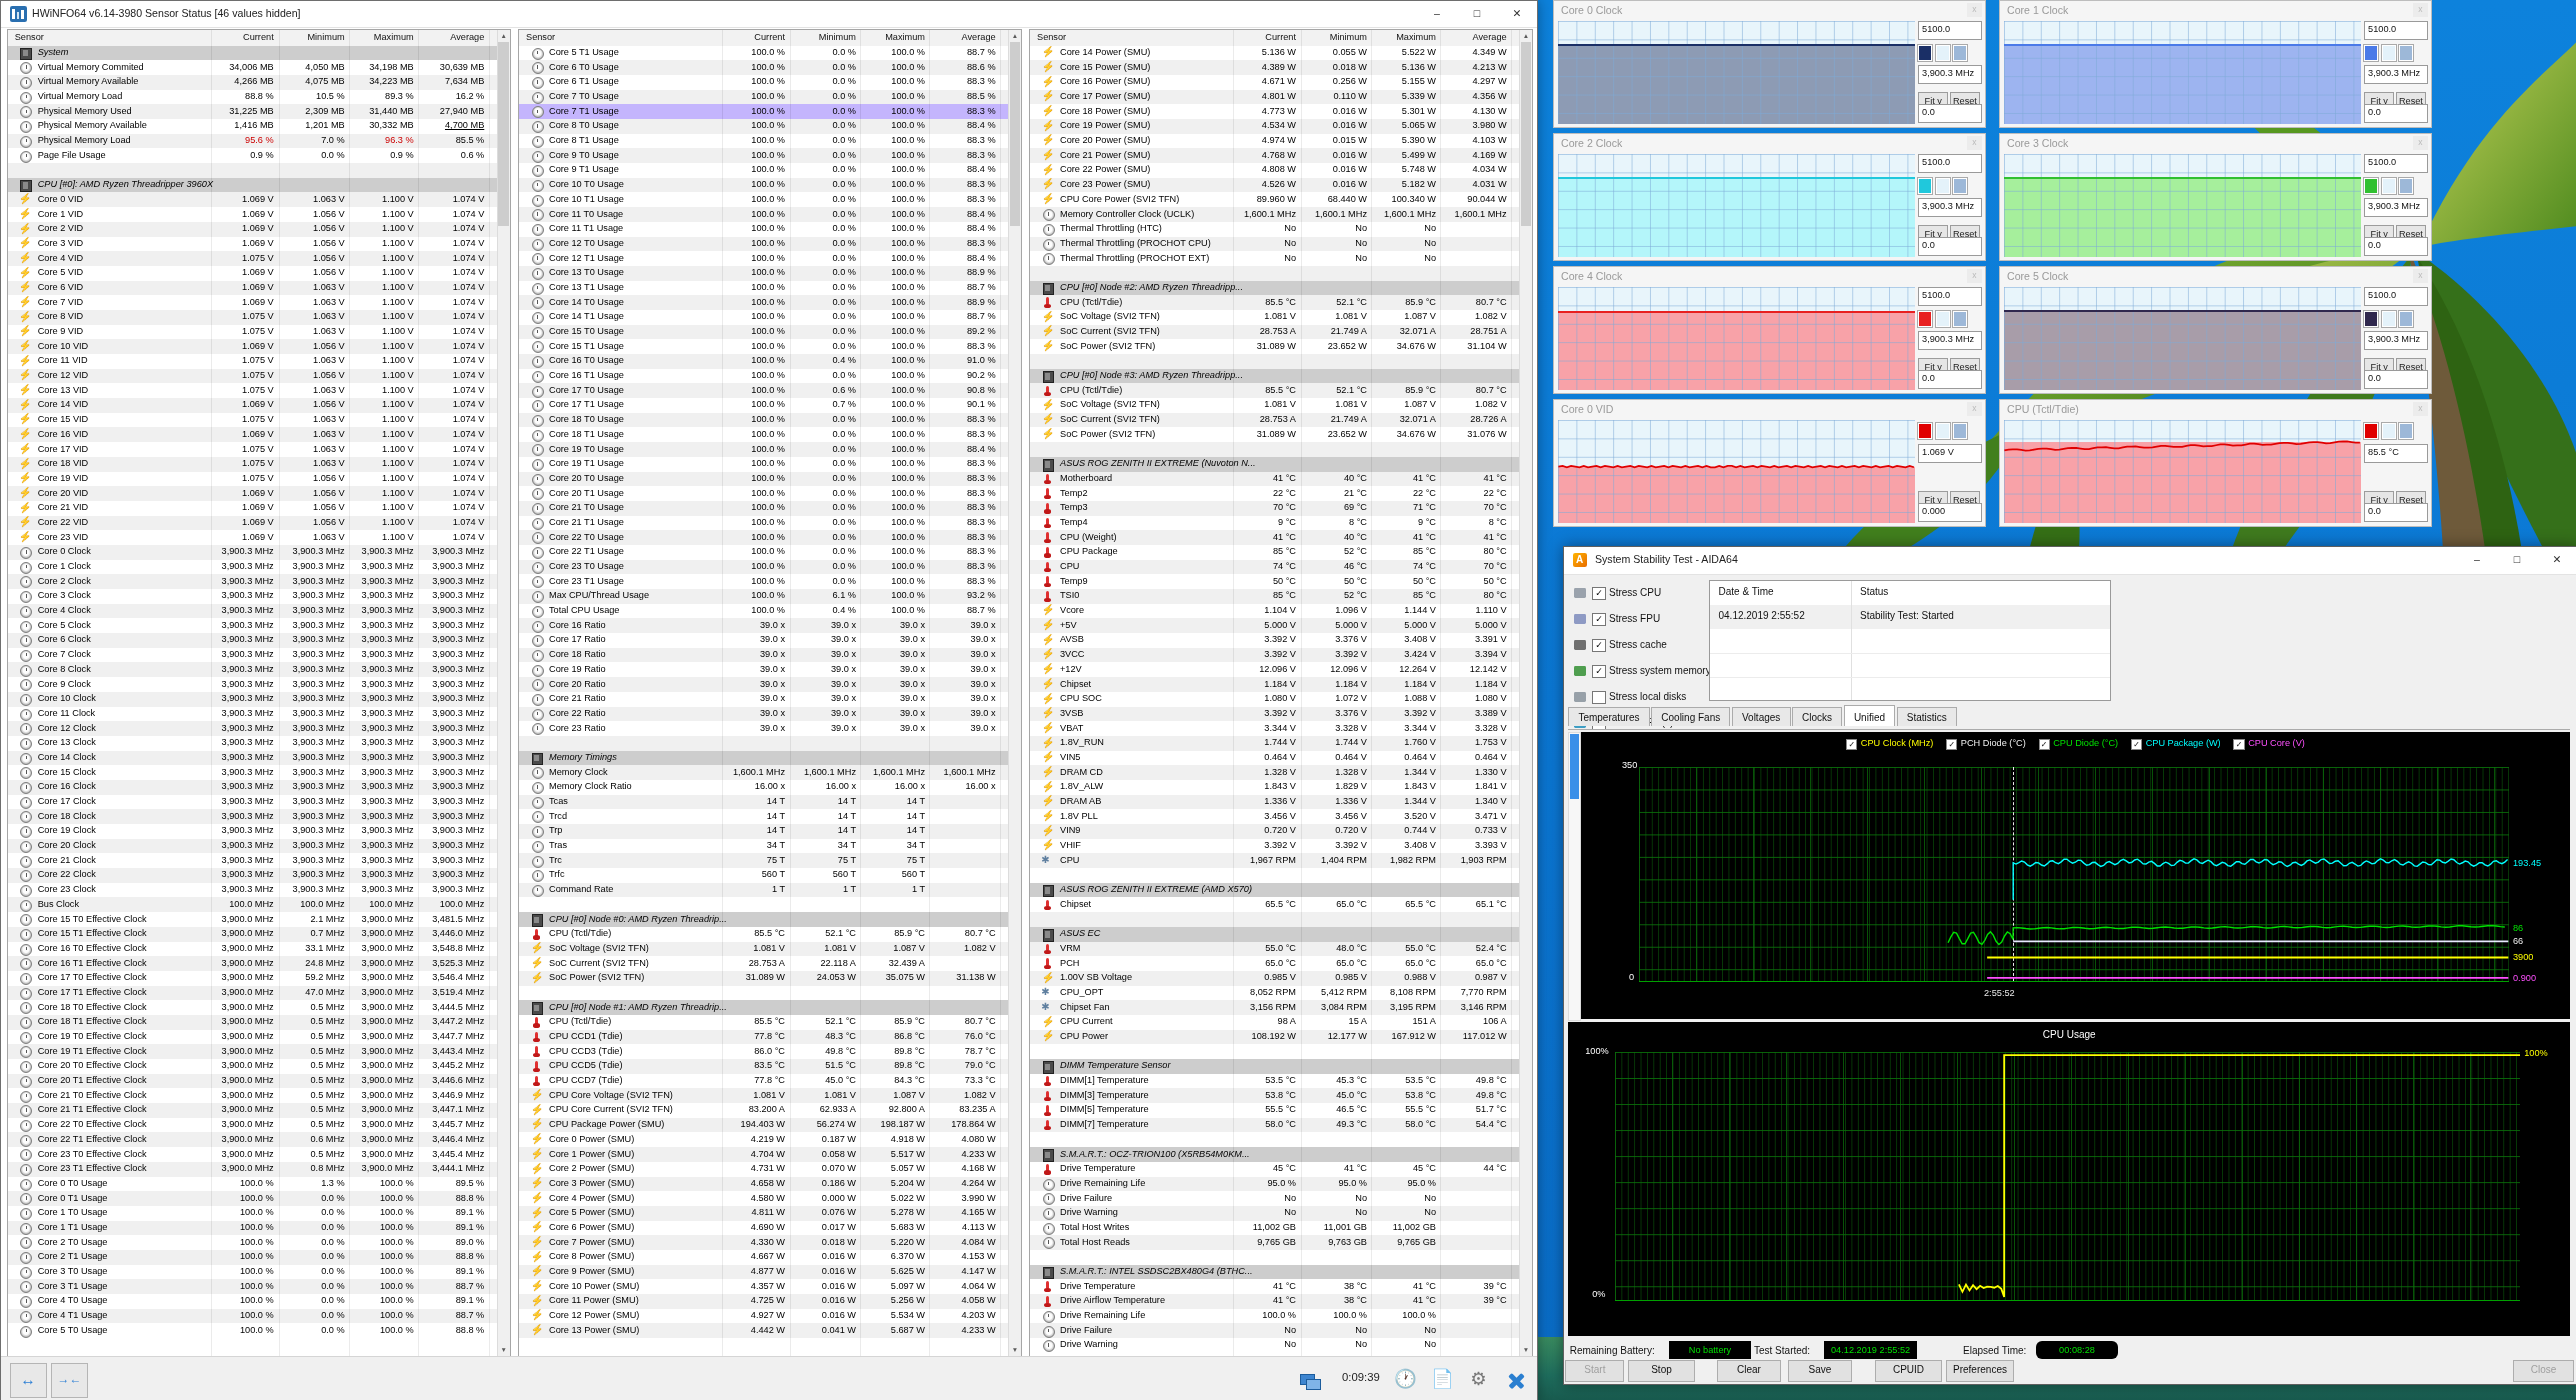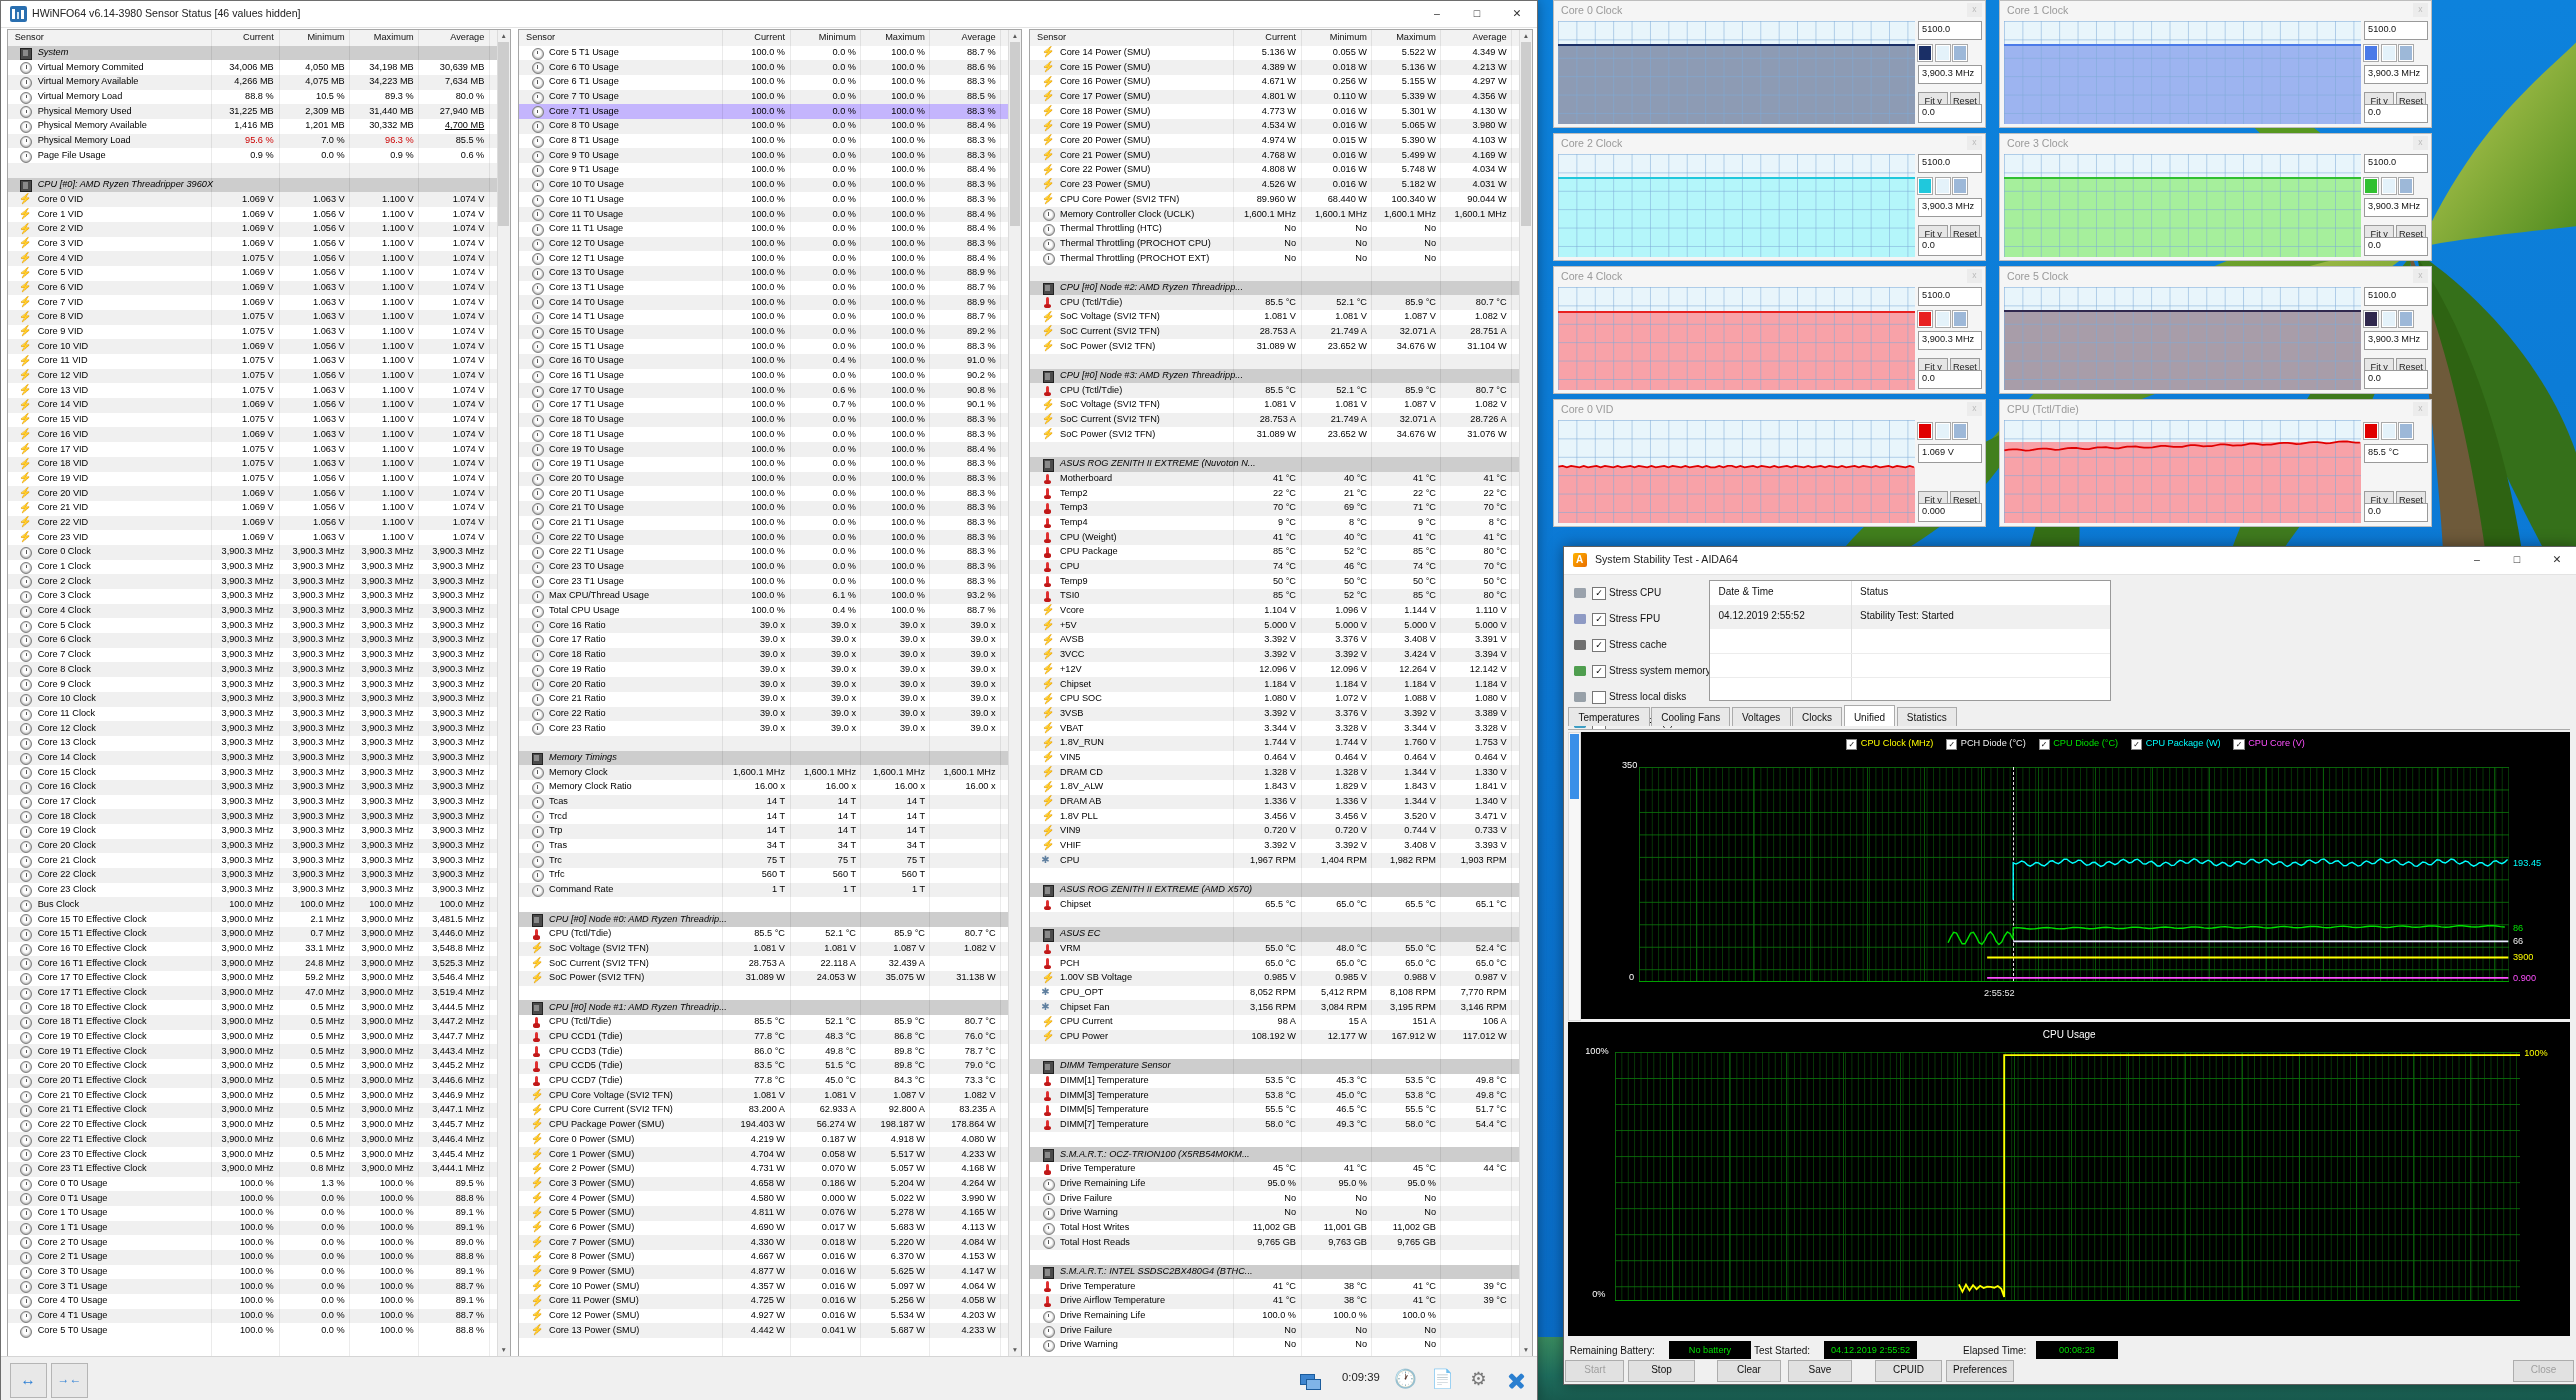--- a/index.html
+++ b/index.html
@@ -187,21 +187,21 @@
             <span class="v1" style="right: 153px;">4,075 MB</span>
             <span class="v1" style="right: 84px;">34,223 MB</span>
             <span class="v1" style="right: 13.4px;">7,634 MB</span>
           </div>
           <div class="srow" style="background: rgb(255, 255, 255);">
             <span class="icon-g"></span>
             <span class="nm">Virtual Memory Load</span>
             <span class="v1" style="right: 224px;">88.8 %</span>
             <span class="v1" style="right: 153px;">10.5 %</span>
             <span class="v1" style="right: 84px;">89.3 %</span>
-            <span class="v1" style="right: 13.4px;">80.0 %</span>
+            <span class="v1" style="right: 13.4px;">16.2 %</span>
           </div>
           <div class="srow" style="background: rgb(240, 240, 240);">
             <span class="icon-g"></span>
             <span class="nm">Physical Memory Used</span>
             <span class="v1" style="right: 224px;">31,225 MB</span>
             <span class="v1" style="right: 153px;">2,309 MB</span>
             <span class="v1" style="right: 84px;">31,440 MB</span>
             <span class="v1" style="right: 13.4px;">27,940 MB</span>
           </div>
           <div class="srow" style="background: rgb(255, 255, 255);">
@@ -2495,21 +2495,21 @@
     </div>
     <div class="ylab" style="left:956px;top:25.5px;color:#ffff00;">100%</div>
   </div>
 
   <div id="infobar-host">
       <div class="aibar" style="left: 5.7px; top: 798px;">Remaining Battery:</div>
       <div class="ainfo" style="left: 105px; top: 794px; min-width: 68px;">No battery</div>
       <div class="aibar" style="left: 190px; top: 798px;">Test Started:</div>
       <div class="ainfo" style="left: 260px; top: 794px; min-width: 68px;">04.12.2019 2:55:52</div>
       <div class="aibar" style="left: 399px; top: 798px;">Elapsed Time:</div>
-      <div class="ainfo" style="left: 472px; top: 794px; min-width: 68px;">00:08:28</div>
+      <div class="ainfo" style="left: 472px; top: 794px; min-width: 68px; border-radius: 6px;">00:08:28</div>
     </div>
   <div id="abtn-host">
       <div class="abtn dis" style="left: 1.4px; top: 813px; width: 57px;">Start</div>
       <div class="abtn" style="left: 64px; top: 813px; width: 65px;">Stop</div>
       <div class="abtn" style="left: 153px; top: 813px; width: 62px;">Clear</div>
       <div class="abtn" style="left: 224px; top: 813px; width: 62px;">Save</div>
       <div class="abtn" style="left: 311px; top: 813px; width: 65px;">CPUID</div>
       <div class="abtn" style="left: 382px; top: 813px; width: 66px;">Preferences</div>
       <div class="abtn dis" style="left: 949px; top: 813px; width: 59px;">Close</div>
     </div>

